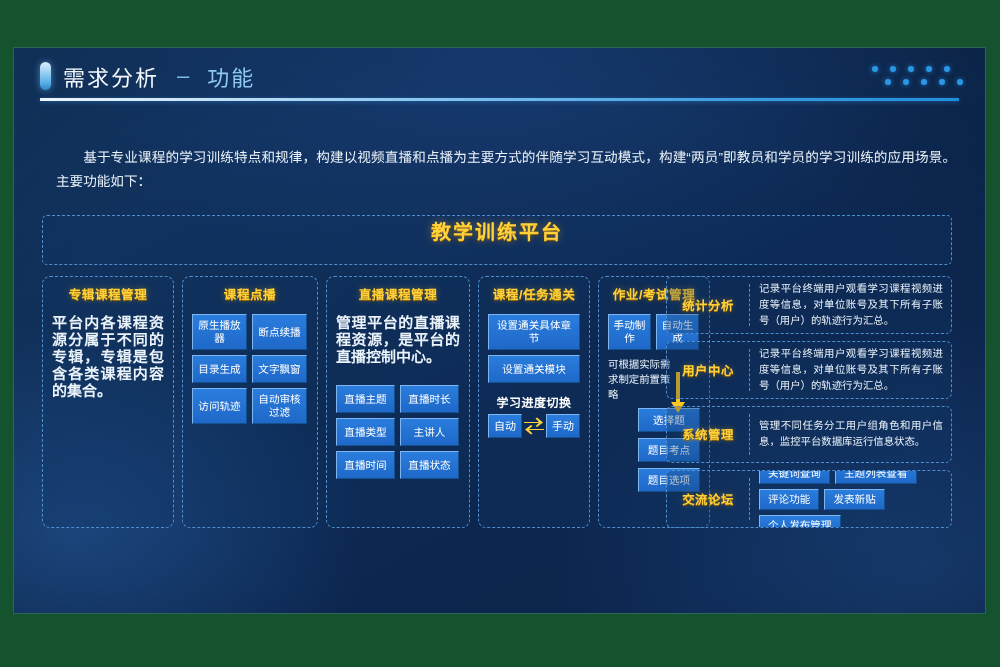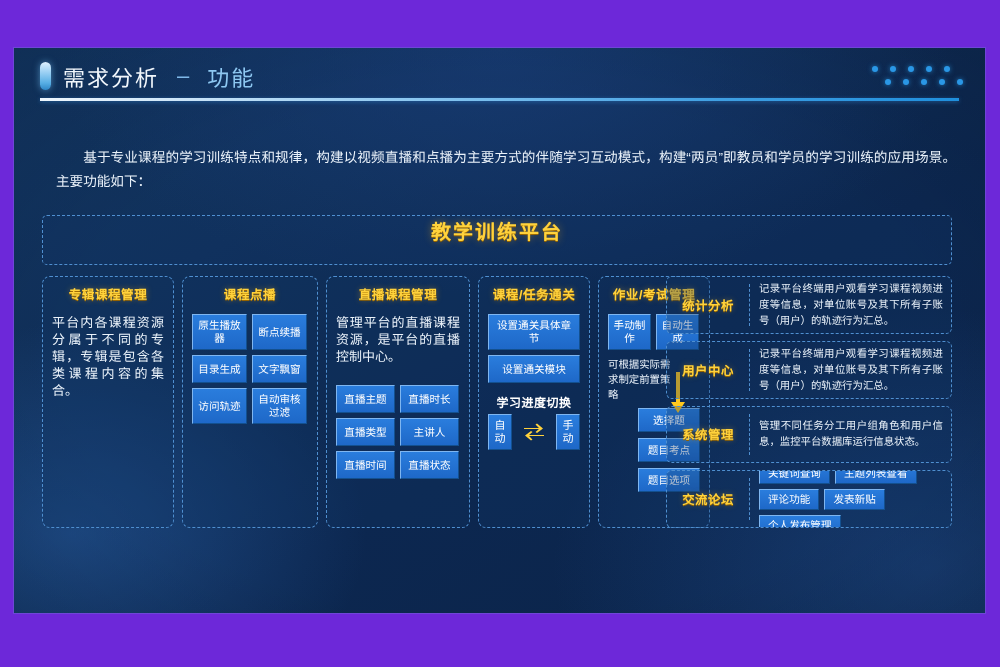--- a/index.html
+++ b/index.html
@@ -1,21 +1,21 @@
 <!DOCTYPE html>
 <html lang="zh-CN"><head>
 <meta charset="utf-8">
 <title>需求分析 - 功能</title>
 <style>
   html,body{margin:0;padding:0;background:#ffffff;}
   body{
     width:1000px;height:667px;overflow:hidden;
     font-family:"Liberation Sans","DejaVu Sans",sans-serif;
   }
-  .stage{position:relative;width:1000px;height:667px;background:#6d28d9;}
+  .stage{position:relative;width:1000px;height:667px;background:#14532d;}
 
   
   .slide{
     position:absolute;left:14px;top:48px;width:971px;height:565px;
     background:
       radial-gradient(ellipse 420px 300px at 6% 86%, rgba(40,95,165,.55) 0%, rgba(40,95,165,0) 70%),
       radial-gradient(ellipse 520px 360px at 94% 92%, rgba(38,88,160,.42) 0%, rgba(38,88,160,0) 72%),
       radial-gradient(ellipse 600px 330px at 50% 0%, rgba(24,60,118,.75) 0%, rgba(11,36,79,0) 75%),
       linear-gradient(150deg,#123663 0%,#10305a 28%,#0c2750 60%,#0b2449 100%);
     box-shadow:0 0 0 1px rgba(120,160,210,.25);
@@ -80,41 +80,41 @@
   .c2{width:116px;}
   .c3{width:124px;}
   .c4{width:92px;}
   .c5{width:92px;}
 
   .col-title{
     text-align:center;font-size:12.6px;font-weight:bold;color:#ffd23c;
     letter-spacing:.5px;margin-bottom:11px;line-height:16px;
     text-shadow:0 0 6px rgba(255,180,20,.40),0 1px 0 #8a5c00;
   }
-  .col-desc{font-size:13px;line-height:17px;color:#eaf2fa;text-align:justify;}
+  .col-desc{font-size:15px;line-height:17px;color:#eaf2fa;text-align:justify;font-weight:bold;}
 
   
   .chip-grid{display:flex;flex-wrap:wrap;gap:5px;}
   .chip{
     background:linear-gradient(180deg,#2a7ddd 0%,#1e68c8 100%);
     border-top:1px solid #7fb6f0;border-left:1px solid #7fb6f0;
     border-right:1px solid #13508f;border-bottom:1px solid #13508f;
     color:#ffffff;font-size:10.6px;line-height:13px;
     display:flex;align-items:center;justify-content:center;text-align:center;
     padding:4px 3px;box-sizing:border-box;min-height:28px;
   }
   .chip.half{width:calc(50% - 3px);}
   .chip.full{width:100%;}
 
   
   .mini-label{
     text-align:center;font-size:12px;color:#ffffff;font-weight:bold;
     margin:10px 0 4px;letter-spacing:.5px;
   }
-  .swapline{display:flex;align-items:center;justify-content:space-between;gap:10px;}
+  .swapline{display:flex;align-items:center;justify-content:space-between;gap:0;}
   .swapline .chip{width:36px;min-height:24px;font-size:11px;}
   .swap-ico{width:24px;height:18px;flex:0 0 24px;}
 
   
   .note{font-size:10.4px;line-height:15px;color:#eaf2fa;width:72px;}
   .arrow-wrap{position:relative;height:0;}
   .down-arrow{position:absolute;right:14px;top:-30px;width:16px;height:42px;}
   .stack{display:flex;flex-direction:column;gap:6px;align-items:flex-end;margin-top:6px;}
   .stack .chip{width:62px;min-height:24px;}
 

